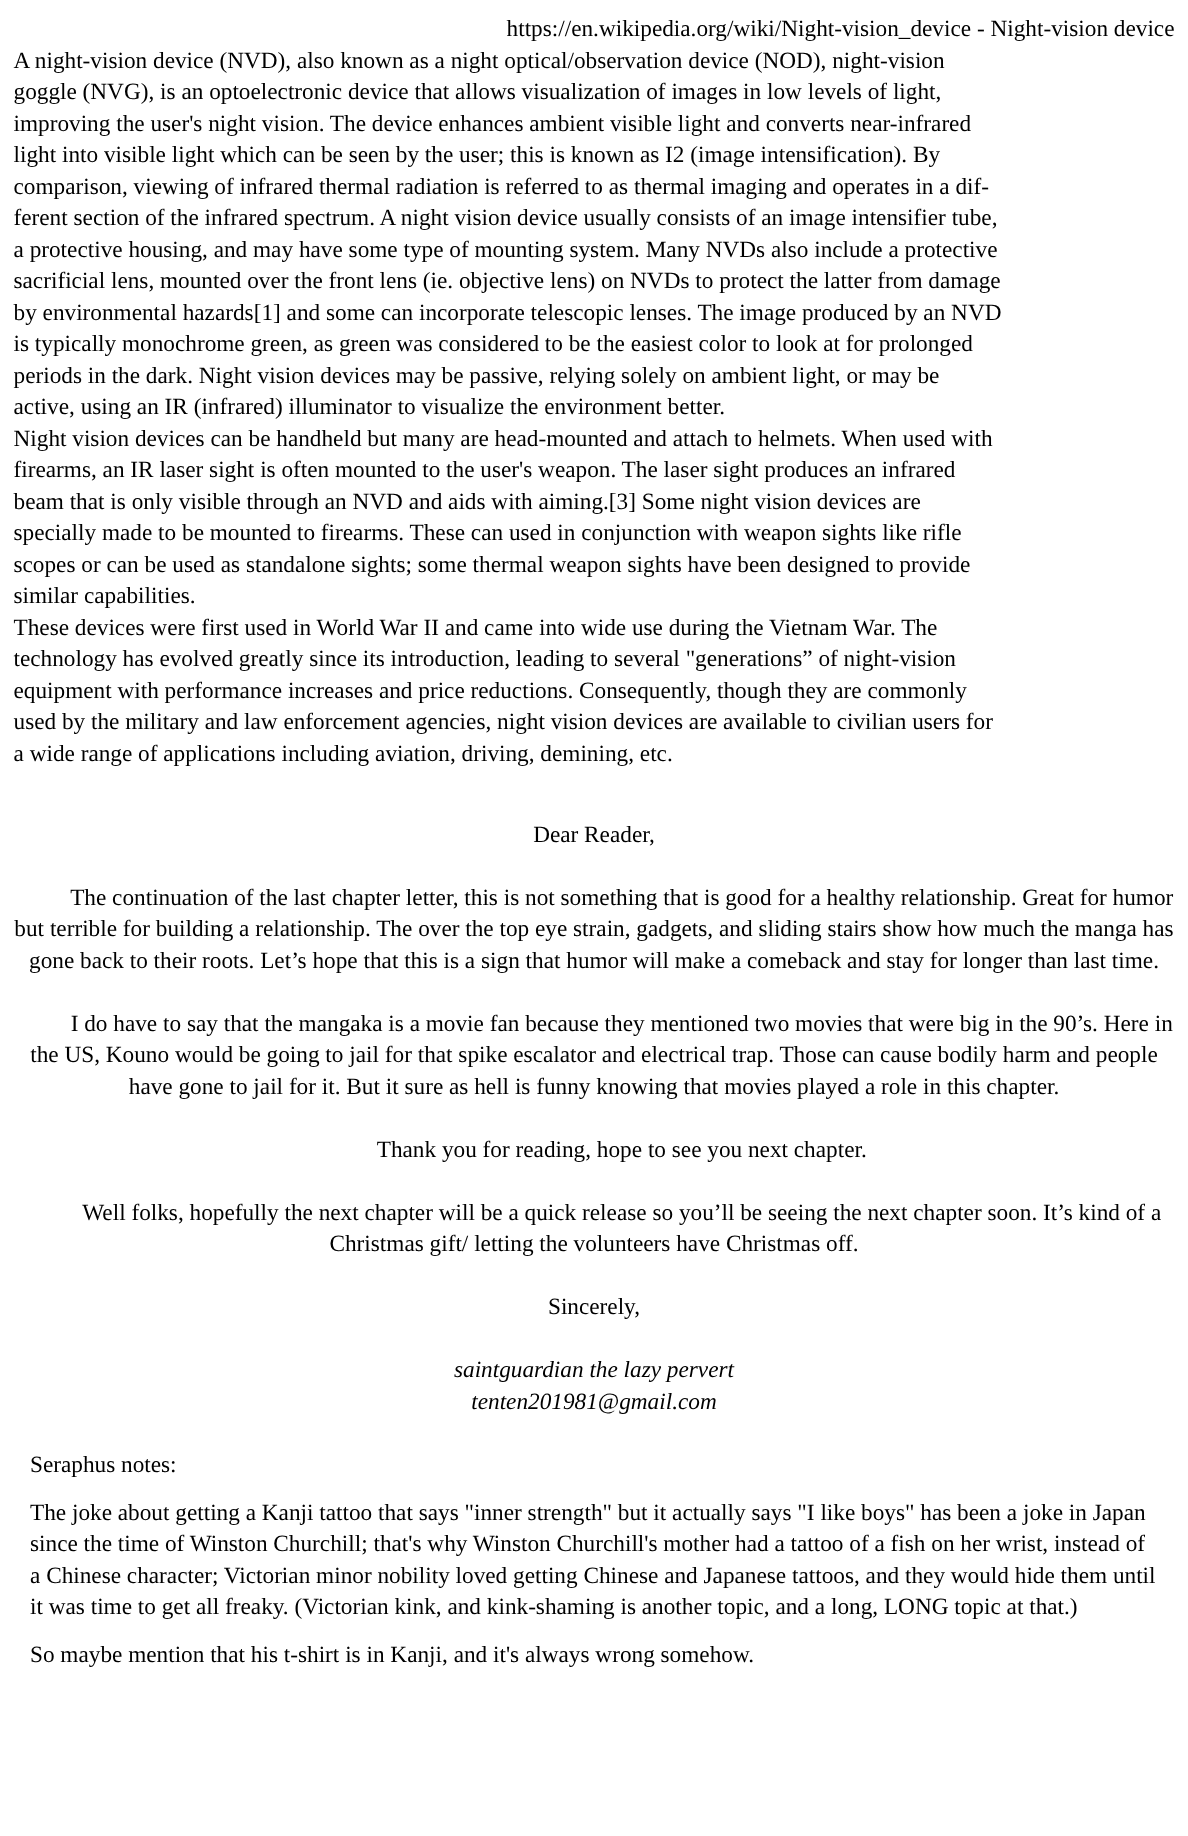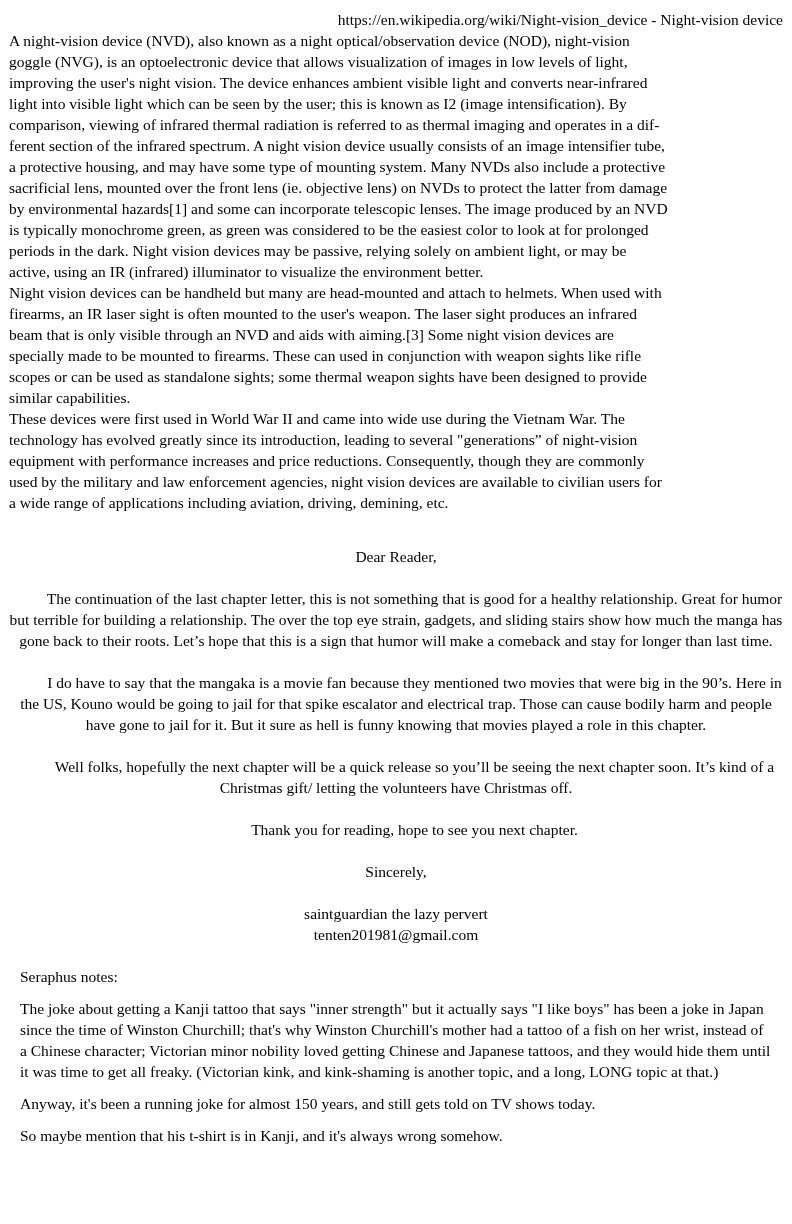--- a/index.html
+++ b/index.html
@@ -28,21 +28,21 @@
   }
   .wiki-source {
     text-align: right;
     margin: 0;
   }
   
   .letter-block { margin: 21px 0 0 0; }
   .indent { text-indent: 37px; font-family: Liberation Serif, serif; }
   p { margin: 0; }
   .gap-top { margin-top: 21px; }
-  .pre { white-space: pre-line; }
+  .pre { white-space: pre-line; font-style: italic; }
   
   .notes p { margin: 11px; }
 </style>
 </head>
 <body style="background: rgb(255, 255, 255); color: rgb(0, 0, 0);">
 
 <main class="doc">
 
   <section>
     <p class="wiki-source">https://en.wikipedia.org/wiki/Night-vision_device - Night-vision device</p>
@@ -71,30 +71,29 @@
 a wide range of applications including aviation, driving, demining, etc.</div>
   </section>
 
   <section class="letter-block" style="margin-top:33px;text-align:center;">
     <p>Dear Reader,</p>
 
     <p class="indent gap-top">The continuation of the last chapter letter, this is not something that is good for a healthy relationship.  Great for humor but terrible for building a relationship.  The over the top eye strain, gadgets, and sliding stairs show how much the manga has gone back to their roots.  Let’s hope that this is a sign that humor will make a comeback and stay for longer than last time.</p>
 
     <p class="indent gap-top">I do have to say that the mangaka is a movie fan because they mentioned two movies that were big in the 90’s.  Here in the US, Kouno would be going to jail for that spike escalator and electrical trap.  Those can cause bodily harm and people have gone to jail for it.  But it sure as hell is funny knowing that movies played a role in this chapter.</p>
 
+    <p class="indent gap-top">Thank you for reading, hope to see you next chapter.</p>
+
     <p class="indent gap-top">Well folks, hopefully the next chapter will be a quick release so you’ll be seeing the next chapter soon.  It’s kind of a Christmas gift/ letting the volunteers have Christmas off.</p>
-
-    <p class="indent gap-top">Thank you for reading, hope to see you next chapter.</p>
 
     <p class="gap-top">Sincerely,</p>
 
     <div class="pre gap-top">saintguardian the lazy pervert
 tenten201981@gmail.com</div>
   </section>
 
   <section class="notes gap-top">
     <p>Seraphus notes:</p>
     <p>The joke about getting a Kanji tattoo that says "inner strength" but it actually says "I like boys" has been a joke in Japan since the time of Winston Churchill; that's why Winston Churchill's mother had a tattoo of a fish on her wrist, instead of a Chinese character; Victorian minor nobility loved getting Chinese and Japanese tattoos, and they would hide them until it was time to get all freaky. (Victorian kink, and kink-shaming is another topic, and a long, LONG topic at that.)</p>
-    <p>Anyway, it's been a running joke for almost 150 years, and still gets told on TV shows today.</p>
     <p>So maybe mention that his t-shirt is in Kanji, and it's always wrong somehow.</p>
   </section>
 
 </main>
 
 </body></html>

